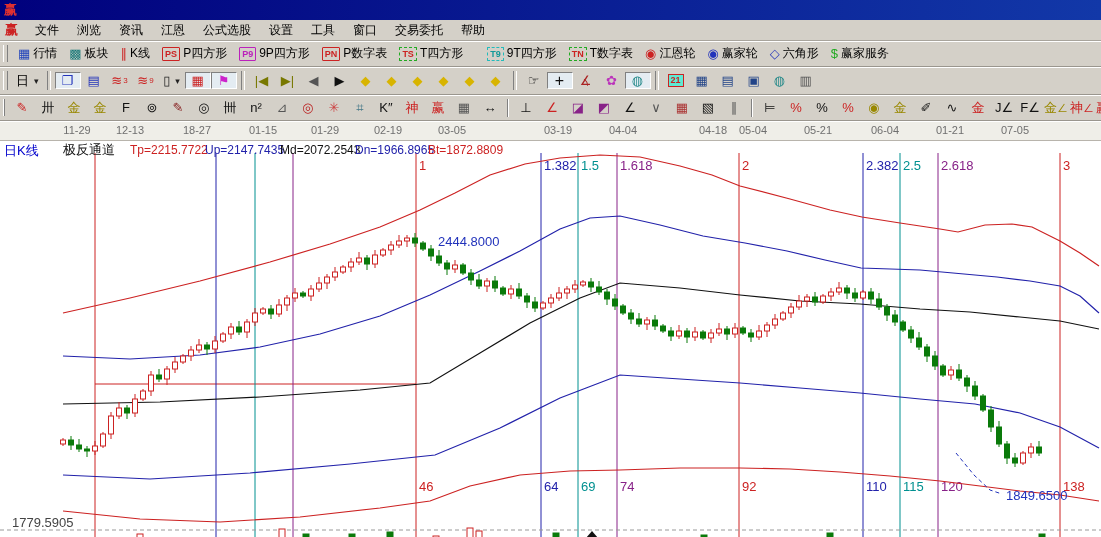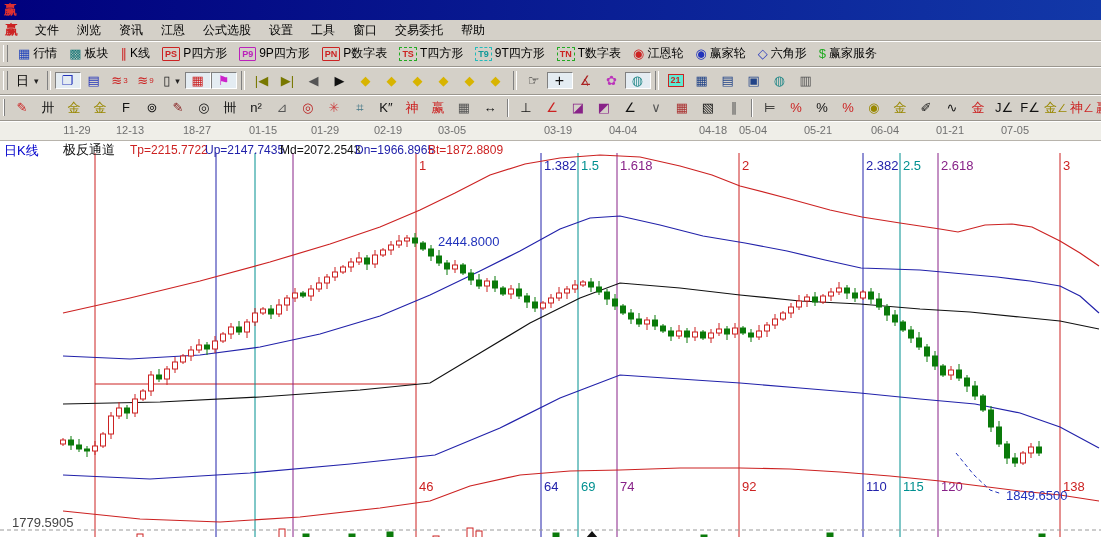--- a/index.html
+++ b/index.html
@@ -66,21 +66,21 @@
     </div>
     <div class="tbtn">
       <span class="ibox" style="color: rgb(204, 34, 34); border-color: rgb(204, 34, 34); border-style: solid;">PN</span>
       <span>P数字表</span>
     </div>
     <div class="tbtn">
       <span class="ibox" style="color: rgb(204, 34, 34); border-color: rgb(34, 170, 34); border-style: dashed;">TS</span>
       <span>T四方形</span>
     </div>
     <div class="tbtn">
-      <span class="ibox" style="color: rgb(17, 153, 153); border-color: rgb(34, 187, 187); border-style: dashed;">T9</span>
+      <span class="ibox" style="color: rgb(17, 153, 153); border-color: rgb(34, 187, 187); border-style: dashed; margin-left: 12px;">T9</span>
       <span>9T四方形</span>
     </div>
     <div class="tbtn">
       <span class="ibox" style="color: rgb(204, 34, 34); border-color: rgb(34, 170, 34); border-style: dashed;">TN</span>
       <span>T数字表</span>
     </div>
     <div class="tbtn">
       <span class="ig" style="color: rgb(204, 34, 34);">◉</span>
       <span>江恩轮</span>
     </div>

